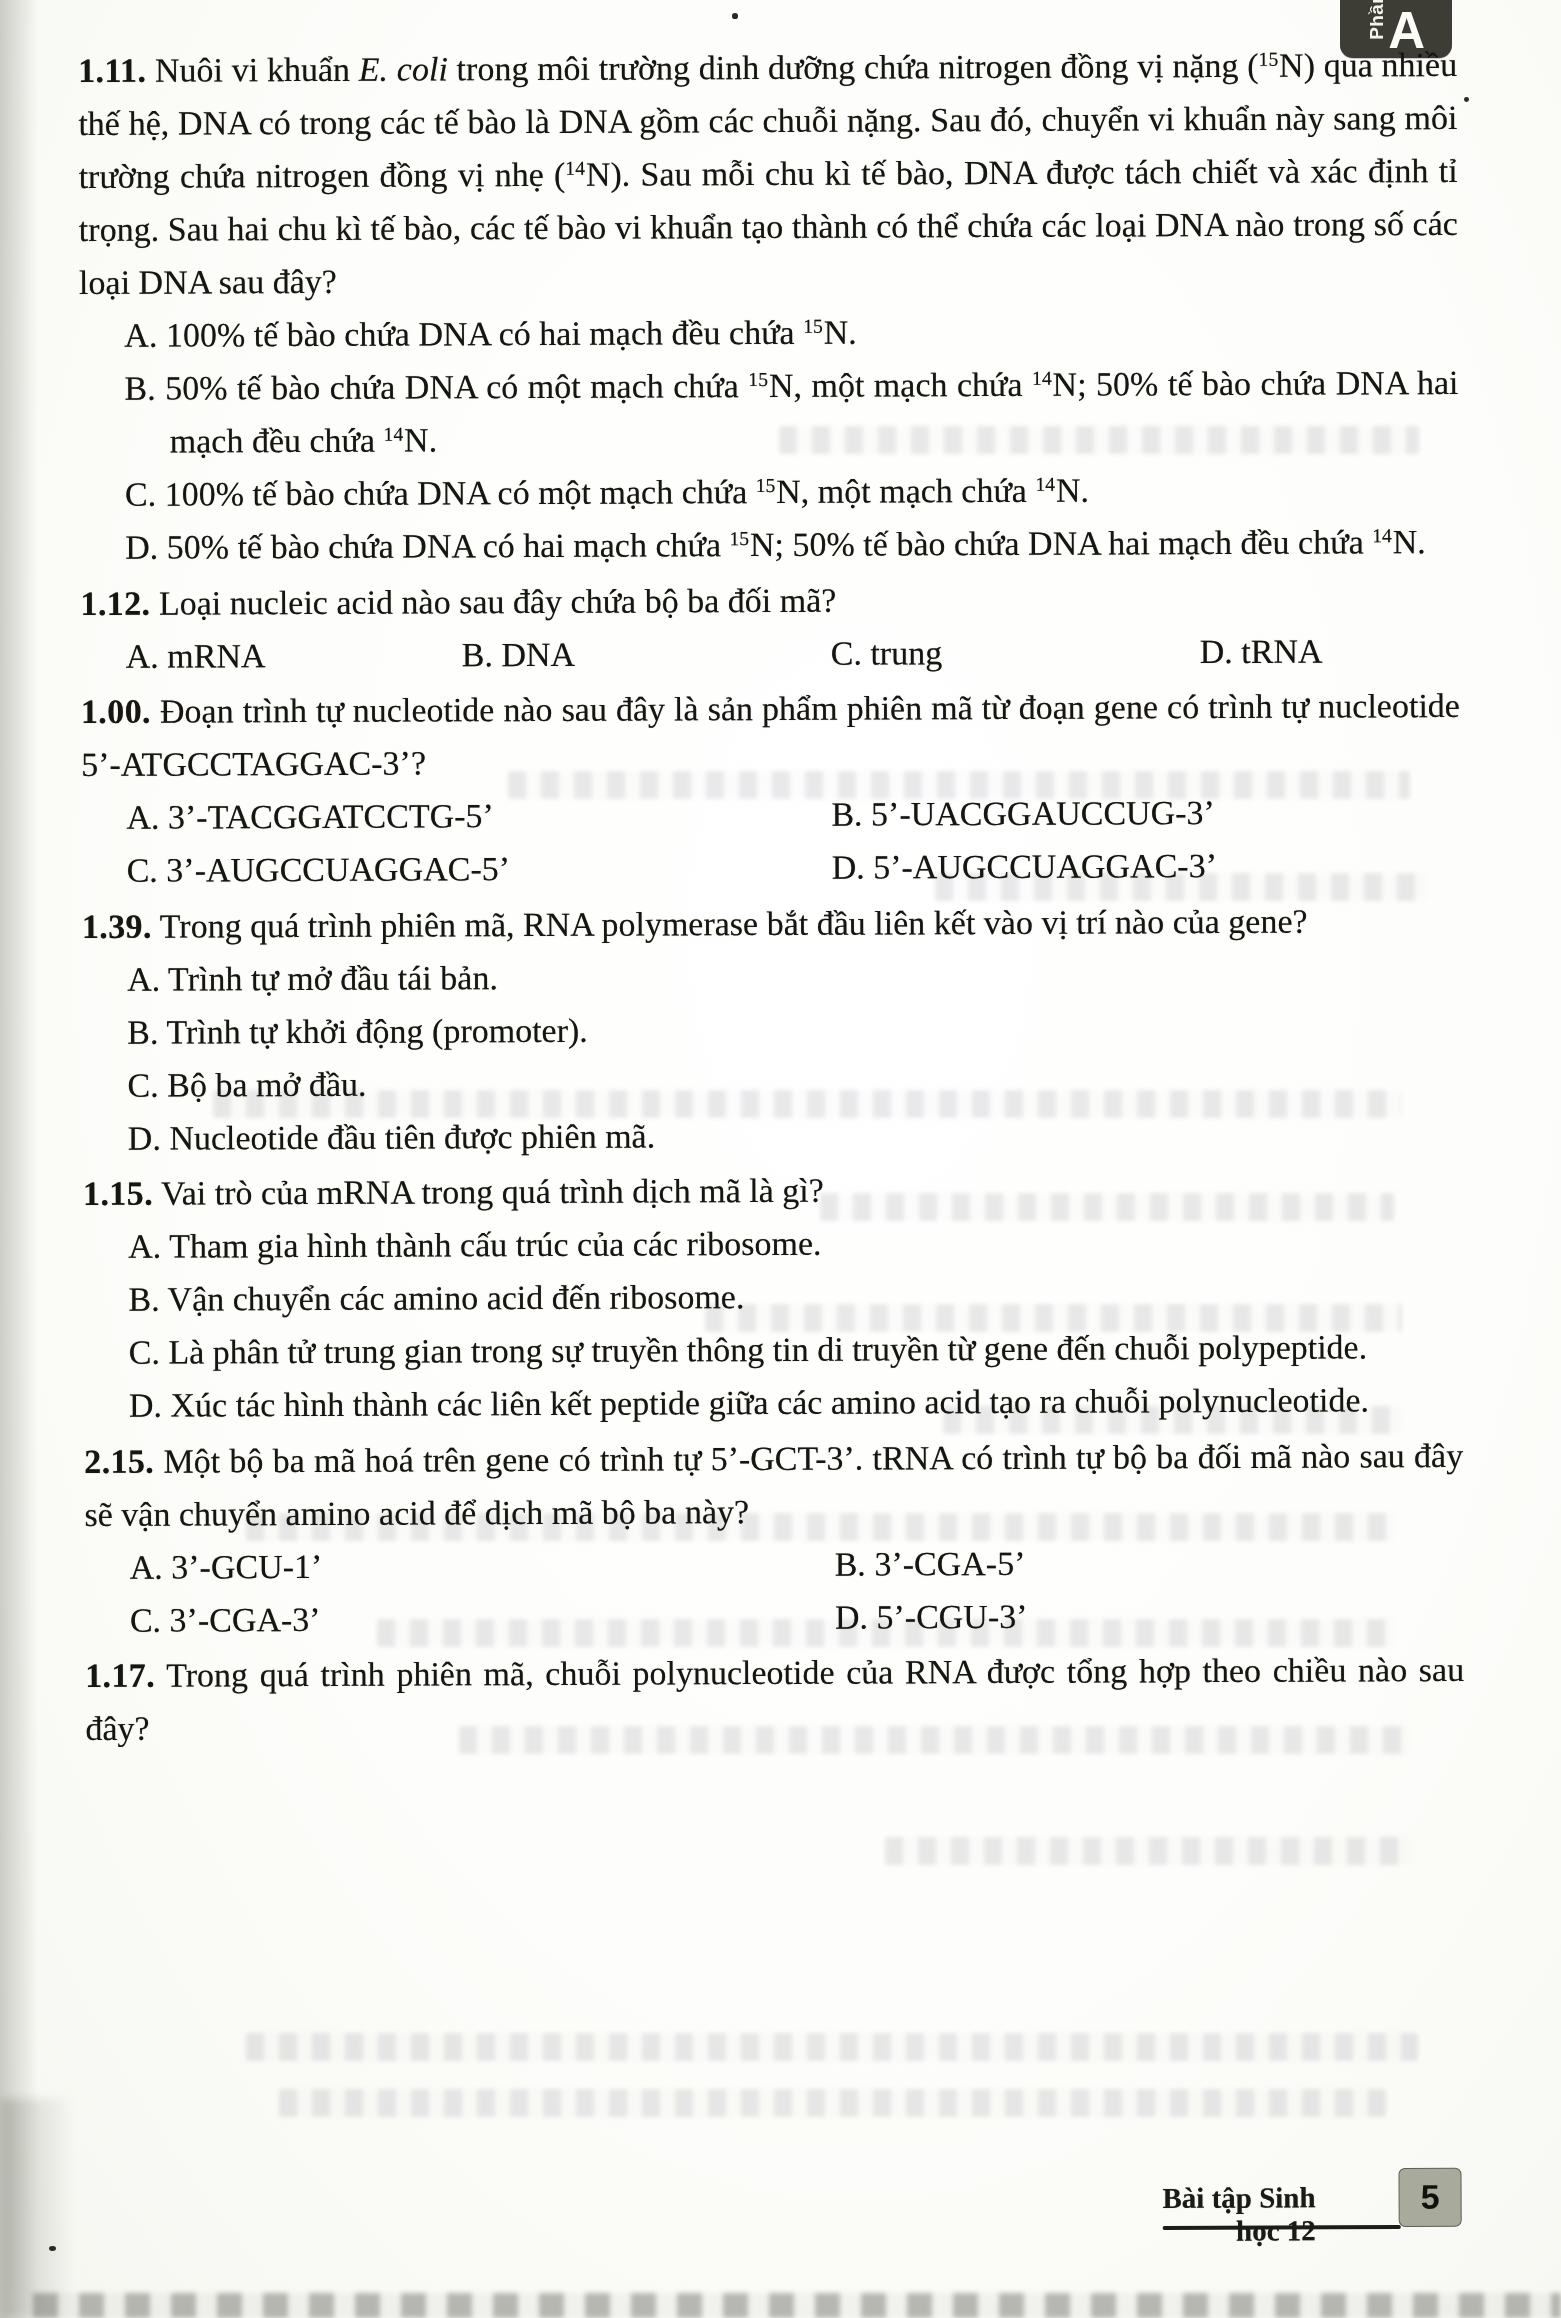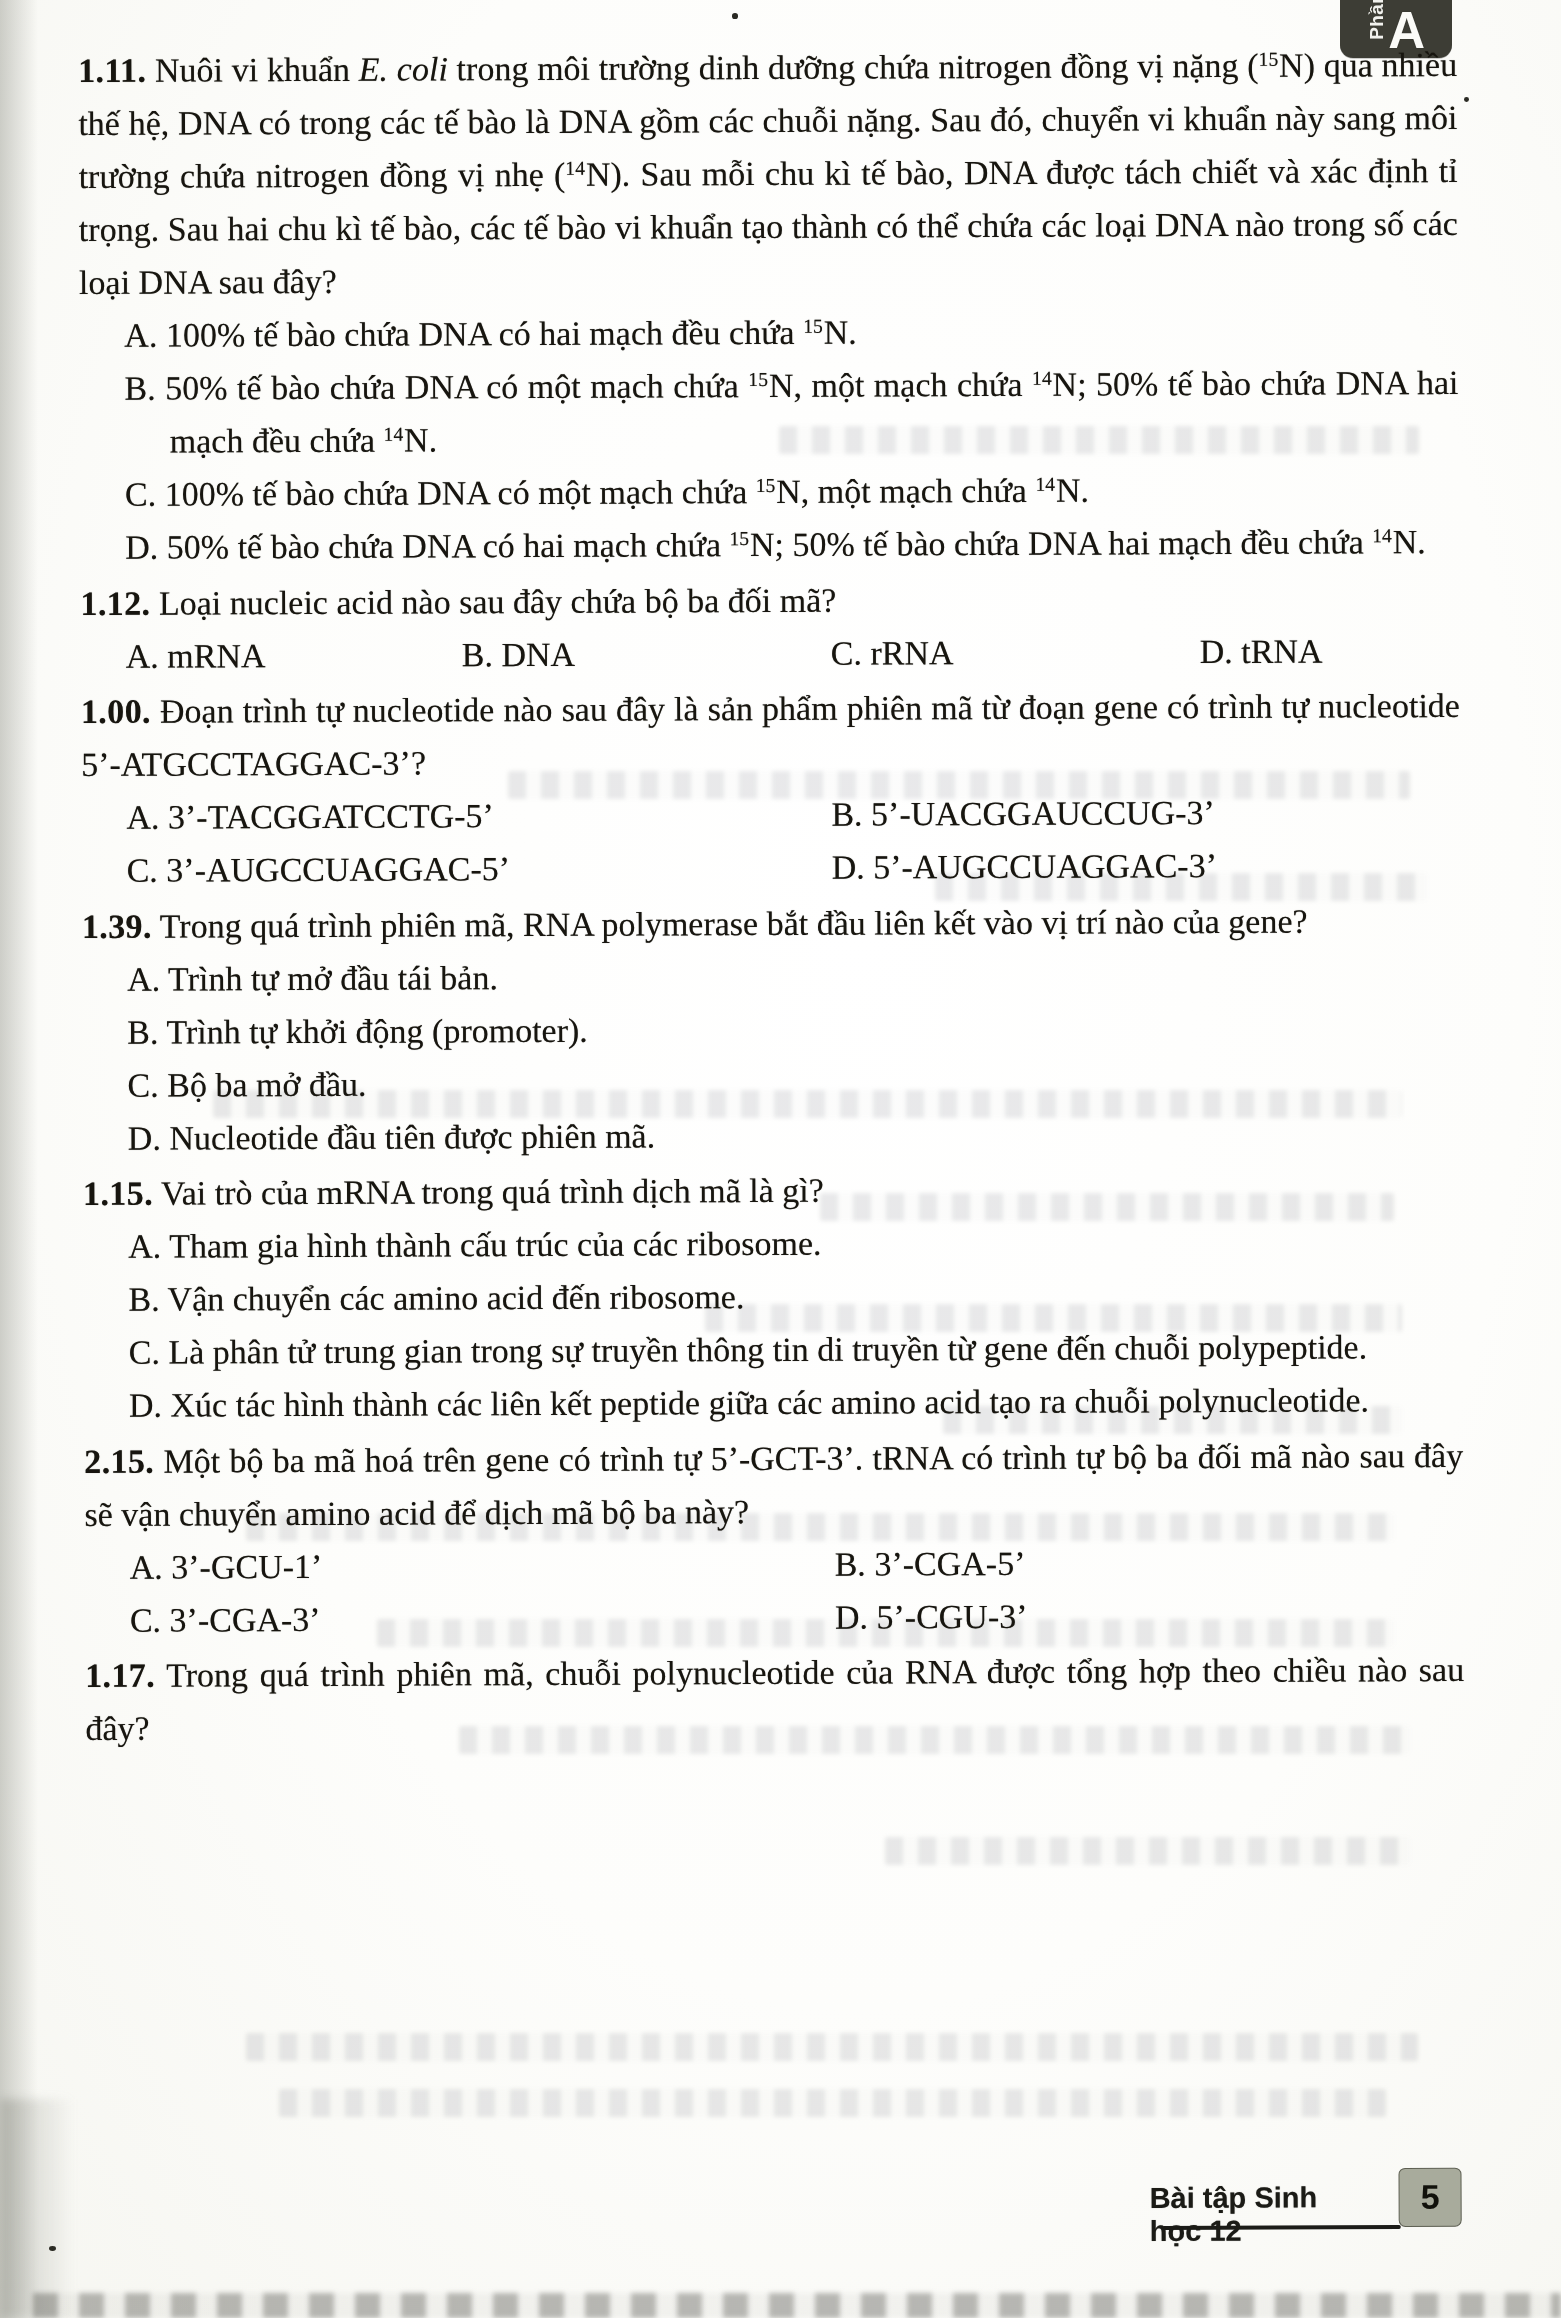--- a/index.html
+++ b/index.html
@@ -64,22 +64,22 @@
   .opts .lbl{white-space:nowrap;}
   .opts.list .opt{padding-left:90px;text-indent:-45px;text-align:justify;}
   .opts.grid2{display:grid;grid-template-columns:705px 1fr;}
   .opts.grid2 .opt{padding-left:45px;}
   .opts.grid4{display:grid;grid-template-columns:336px 369px 369px 1fr;}
   .opts.grid4 .opt{padding-left:45px;}
   
   .footer{position:absolute;left:0;top:0;width:1561px;height:2319px;pointer-events:none;
     transform:rotate(-0.25deg);transform-origin:left top;z-index:3;}
   .footer-title{
-    position:absolute;left:1140px;top:2187px;width:190px;text-align:left;
-    font-family:Liberation Sans, sans-serif;
+    position:absolute;left:1116px;top:2187px;width:190px;text-align:right;
+    font-family:Liberation Serif, serif;
     font-weight:bold;font-size:29px;color:#1b1b16;
     text-shadow:0 0 0.8px rgba(27,27,22,.5);
   }
   .footer-rule{position:absolute;left:1153px;top:2231px;width:238px;height:4.1px;background:#1c1c18;border-radius:1.6px;}
   .page-num-box{
     position:absolute;left:1389px;top:2174px;width:61px;height:57px;
     background:#a8ab9c;border-radius:6.6px;border:1.6px solid #5d5f52;
     display:flex;align-items:center;justify-content:center;
     font-family:"Liberation Sans","DejaVu Sans",sans-serif;
     font-weight:bold;font-size:34px;color:#12120c;
@@ -126,21 +126,21 @@
           <div class="opt"><span class="lbl">B.</span> <span class="otx">50% tế bào chứa DNA có một mạch chứa <sup>15</sup>N, một mạch chứa <sup>14</sup>N; 50% tế bào chứa DNA hai mạch đều chứa <sup>14</sup>N.</span></div>
           <div class="opt"><span class="lbl">C.</span> <span class="otx">100% tế bào chứa DNA có một mạch chứa <sup>15</sup>N, một mạch chứa <sup>14</sup>N.</span></div>
           <div class="opt"><span class="lbl">D.</span> <span class="otx">50% tế bào chứa DNA có hai mạch chứa <sup>15</sup>N; 50% tế bào chứa DNA hai mạch đều chứa <sup>14</sup>N.</span></div>
         </div>
       </section>
       <section class="q">
         <p class="qt"><b class="qn">1.12.</b> Loại nucleic acid nào sau đây chứa bộ ba đối mã?</p>
         <div class="opts grid4">
           <div class="opt"><span class="lbl">A.</span> <span class="otx">mRNA</span></div>
           <div class="opt"><span class="lbl">B.</span> <span class="otx">DNA</span></div>
-          <div class="opt"><span class="lbl">C.</span> <span class="otx">rRNA</span></div>
+          <div class="opt"><span class="lbl">C.</span> <span class="otx">trung</span></div>
           <div class="opt"><span class="lbl">D.</span> <span class="otx">tRNA</span></div>
         </div>
       </section>
       <section class="q">
         <p class="qt"><b class="qn">1.00.</b> Đoạn trình tự nucleotide nào sau đây là sản phẩm phiên mã từ đoạn gene có trình tự nucleotide 5’-ATGCCTAGGAC-3’?</p>
         <div class="opts grid2">
           <div class="opt"><span class="lbl">A.</span> <span class="otx">3’-TACGGATCCTG-5’</span></div>
           <div class="opt"><span class="lbl">B.</span> <span class="otx">5’-UACGGAUCCUG-3’</span></div>
           <div class="opt"><span class="lbl">C.</span> <span class="otx">3’-AUGCCUAGGAC-5’</span></div>
           <div class="opt"><span class="lbl">D.</span> <span class="otx">5’-AUGCCUAGGAC-3’</span></div>

